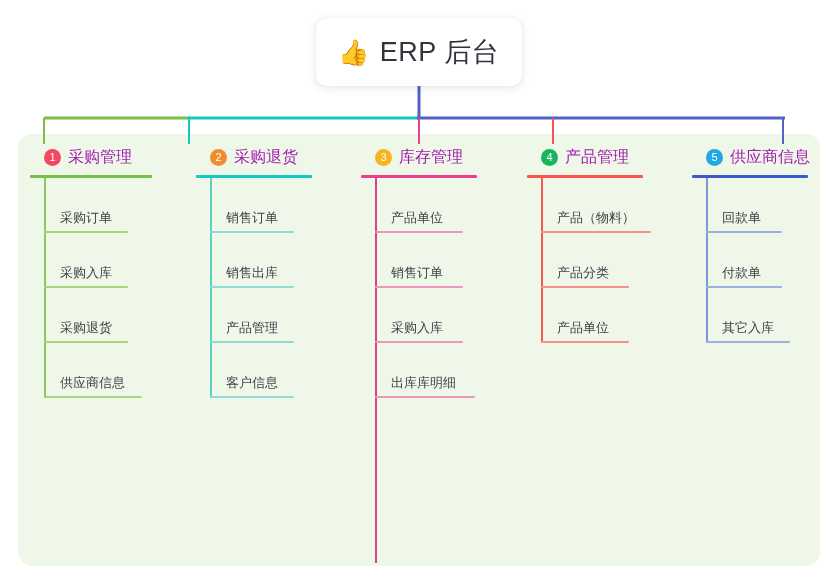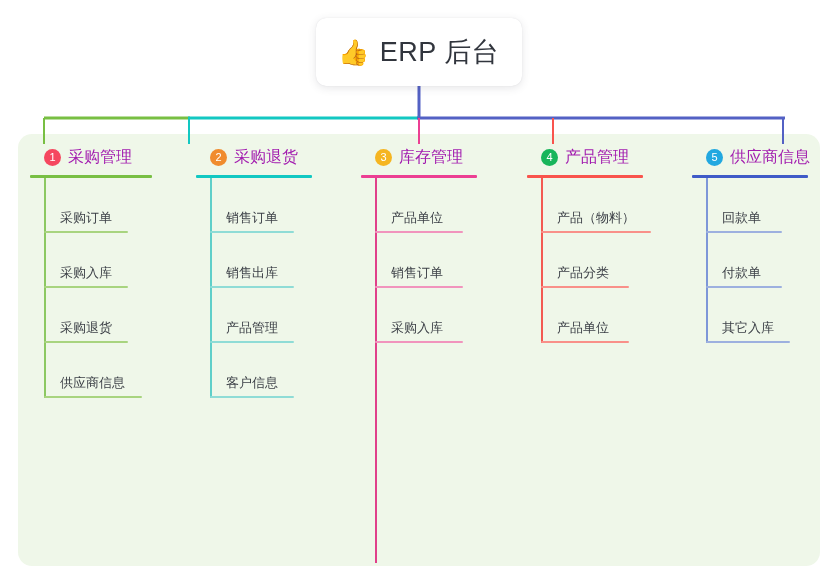--- a/index.html
+++ b/index.html
@@ -236,20 +236,24 @@
             <div class="item-rule" style="background: rgb(241, 148, 189); width: 88px;"></div>
           </div>
           <div class="item">
             <span class="item-label">销售订单</span>
             <div class="item-rule" style="background: rgb(241, 148, 189); width: 88px;"></div>
           </div>
           <div class="item">
             <span class="item-label">采购入库</span>
             <div class="item-rule" style="background: rgb(241, 148, 189); width: 88px;"></div>
           </div>
+          <div class="item">
+            <span class="item-label">出库库明细</span>
+            <div class="item-rule" style="background: rgb(241, 148, 189); width: 100px;"></div>
+          </div>
         </div>
       </div>
       <div class="branch" style="left: 527px; width: 160px;">
         <div class="branch-head">
           <span class="badge" style="background: rgb(24, 181, 91);">4</span>
           <span class="branch-title">产品管理</span>
         </div>
         <div class="branch-rule" style="background: rgb(249, 84, 77); width: 116px;"></div>
         <div class="items">
           <div class="spine" style="background: rgb(243, 90, 82); height: 165px;"></div>

